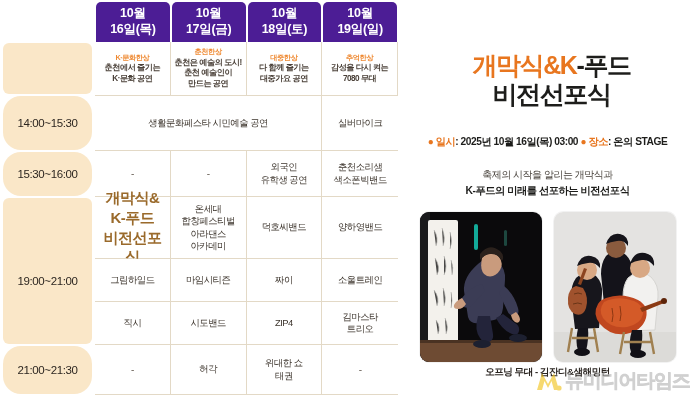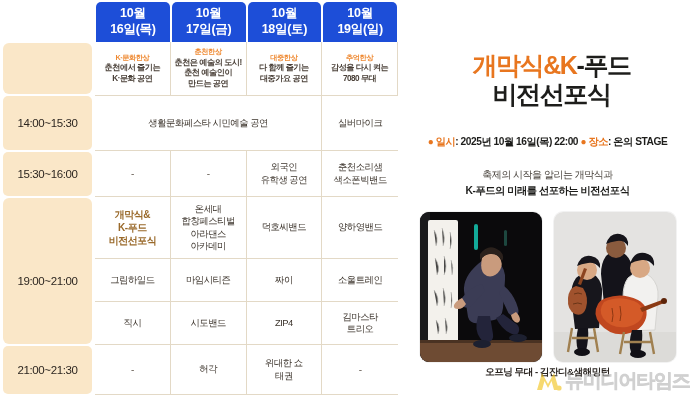--- a/index.html
+++ b/index.html
@@ -21,21 +21,21 @@
     display:grid;
     grid-template-columns:95px 1fr 1fr 1fr 1fr;
     grid-template-rows:42px 53px 56px 46px 62px 43px 43px 50px;
   }
 
   
   .corner{background:#fff;}
 
   
   .date-head{
-    background:#1d4ed8;
+    background:#4c1d95;
     color:#ffffff;
     display:flex;flex-direction:column;align-items:center;justify-content:center;
     font-weight:bold;font-size:12.5px;line-height:1.25;
     border-radius:5px 5px 0 0;
     margin:2px 1px 0 1px;
     letter-spacing:-0.3px;
   }
   .date-head .d1{display:block;}
   .date-head .d2{display:block;}
 
@@ -53,41 +53,41 @@
   }
   .sub-cell .txt{
     color:#4a4038;font-size:8.2px;font-weight:bold;letter-spacing:-0.5px;
   }
 
   
   .time-cell{
     background:#fae7c8;
     display:flex;align-items:center;justify-content:center;
     color:#2c2620;font-size:11.5px;letter-spacing:-0.4px;
-    border-radius:5px;
+    border-radius:18px;
     margin:1px 3px;
   }
   .time-blank{background:#fae7c8;border-radius:6px;margin:1px 3px;}
   .time-merge-top{border-radius:6px 6px 0 0;margin:1px 3px 0 3px;}
   .time-merge-mid{border-radius:0;margin:0 3px;}
   .time-merge-bot{border-radius:0 0 6px 6px;margin:0 3px 1px 3px;}
 
   
   .cell{
     background:#fff;
     display:flex;flex-direction:column;align-items:center;justify-content:center;
     text-align:center;
     color:#3d352d;font-size:9.4px;line-height:1.32;letter-spacing:-0.5px;
     border-right:1px solid #e3d9c6;
     border-bottom:1px solid #e3d9c6;
     padding:8px 2px;
   }
   .cell.span3{grid-column:span 3;}
   .cell.no-right{border-right:none;}
-  .cell.hl{color:#9a6a2b;font-weight:bold;font-size:10px;}
+  .cell.hl{color:#9a6a2b;font-weight:bold;font-size:15px;}
   .cell .ln{display:block;}
   .cell.dash{color:#6e655c;font-size:10px;}
   .topline{border-top:1px solid #e3d9c6;}
 
   
   #promo{
     position:absolute;left:398px;top:0;width:299px;height:405px;
     background:#ffffff;
   }
   #promo .title-wrap{
@@ -287,21 +287,21 @@
     <div class="title-wrap">
       <div class="title1">
         <span class="or">개막식&amp;K</span><span>-푸드</span>
       </div>
       <div class="title2">비전선포식</div>
     </div>
 
     <div class="meta">
       <span class="bullet">●</span>
       <span class="lbl">일시</span><span>:</span>
-      <span>2025년 10월 16일(목) 22:00</span>
+      <span>2025년 10월 16일(목) 03:00</span>
       <span class="bullet">●</span>
       <span class="lbl">장소</span><span>:</span>
       <span>온의 STAGE</span>
     </div>
 
     <div class="desc">
       <span class="l1">축제의 시작을 알리는 개막식과</span>
       <span class="l2">K-푸드의 미래를 선포하는 비전선포식</span>
     </div>
 

